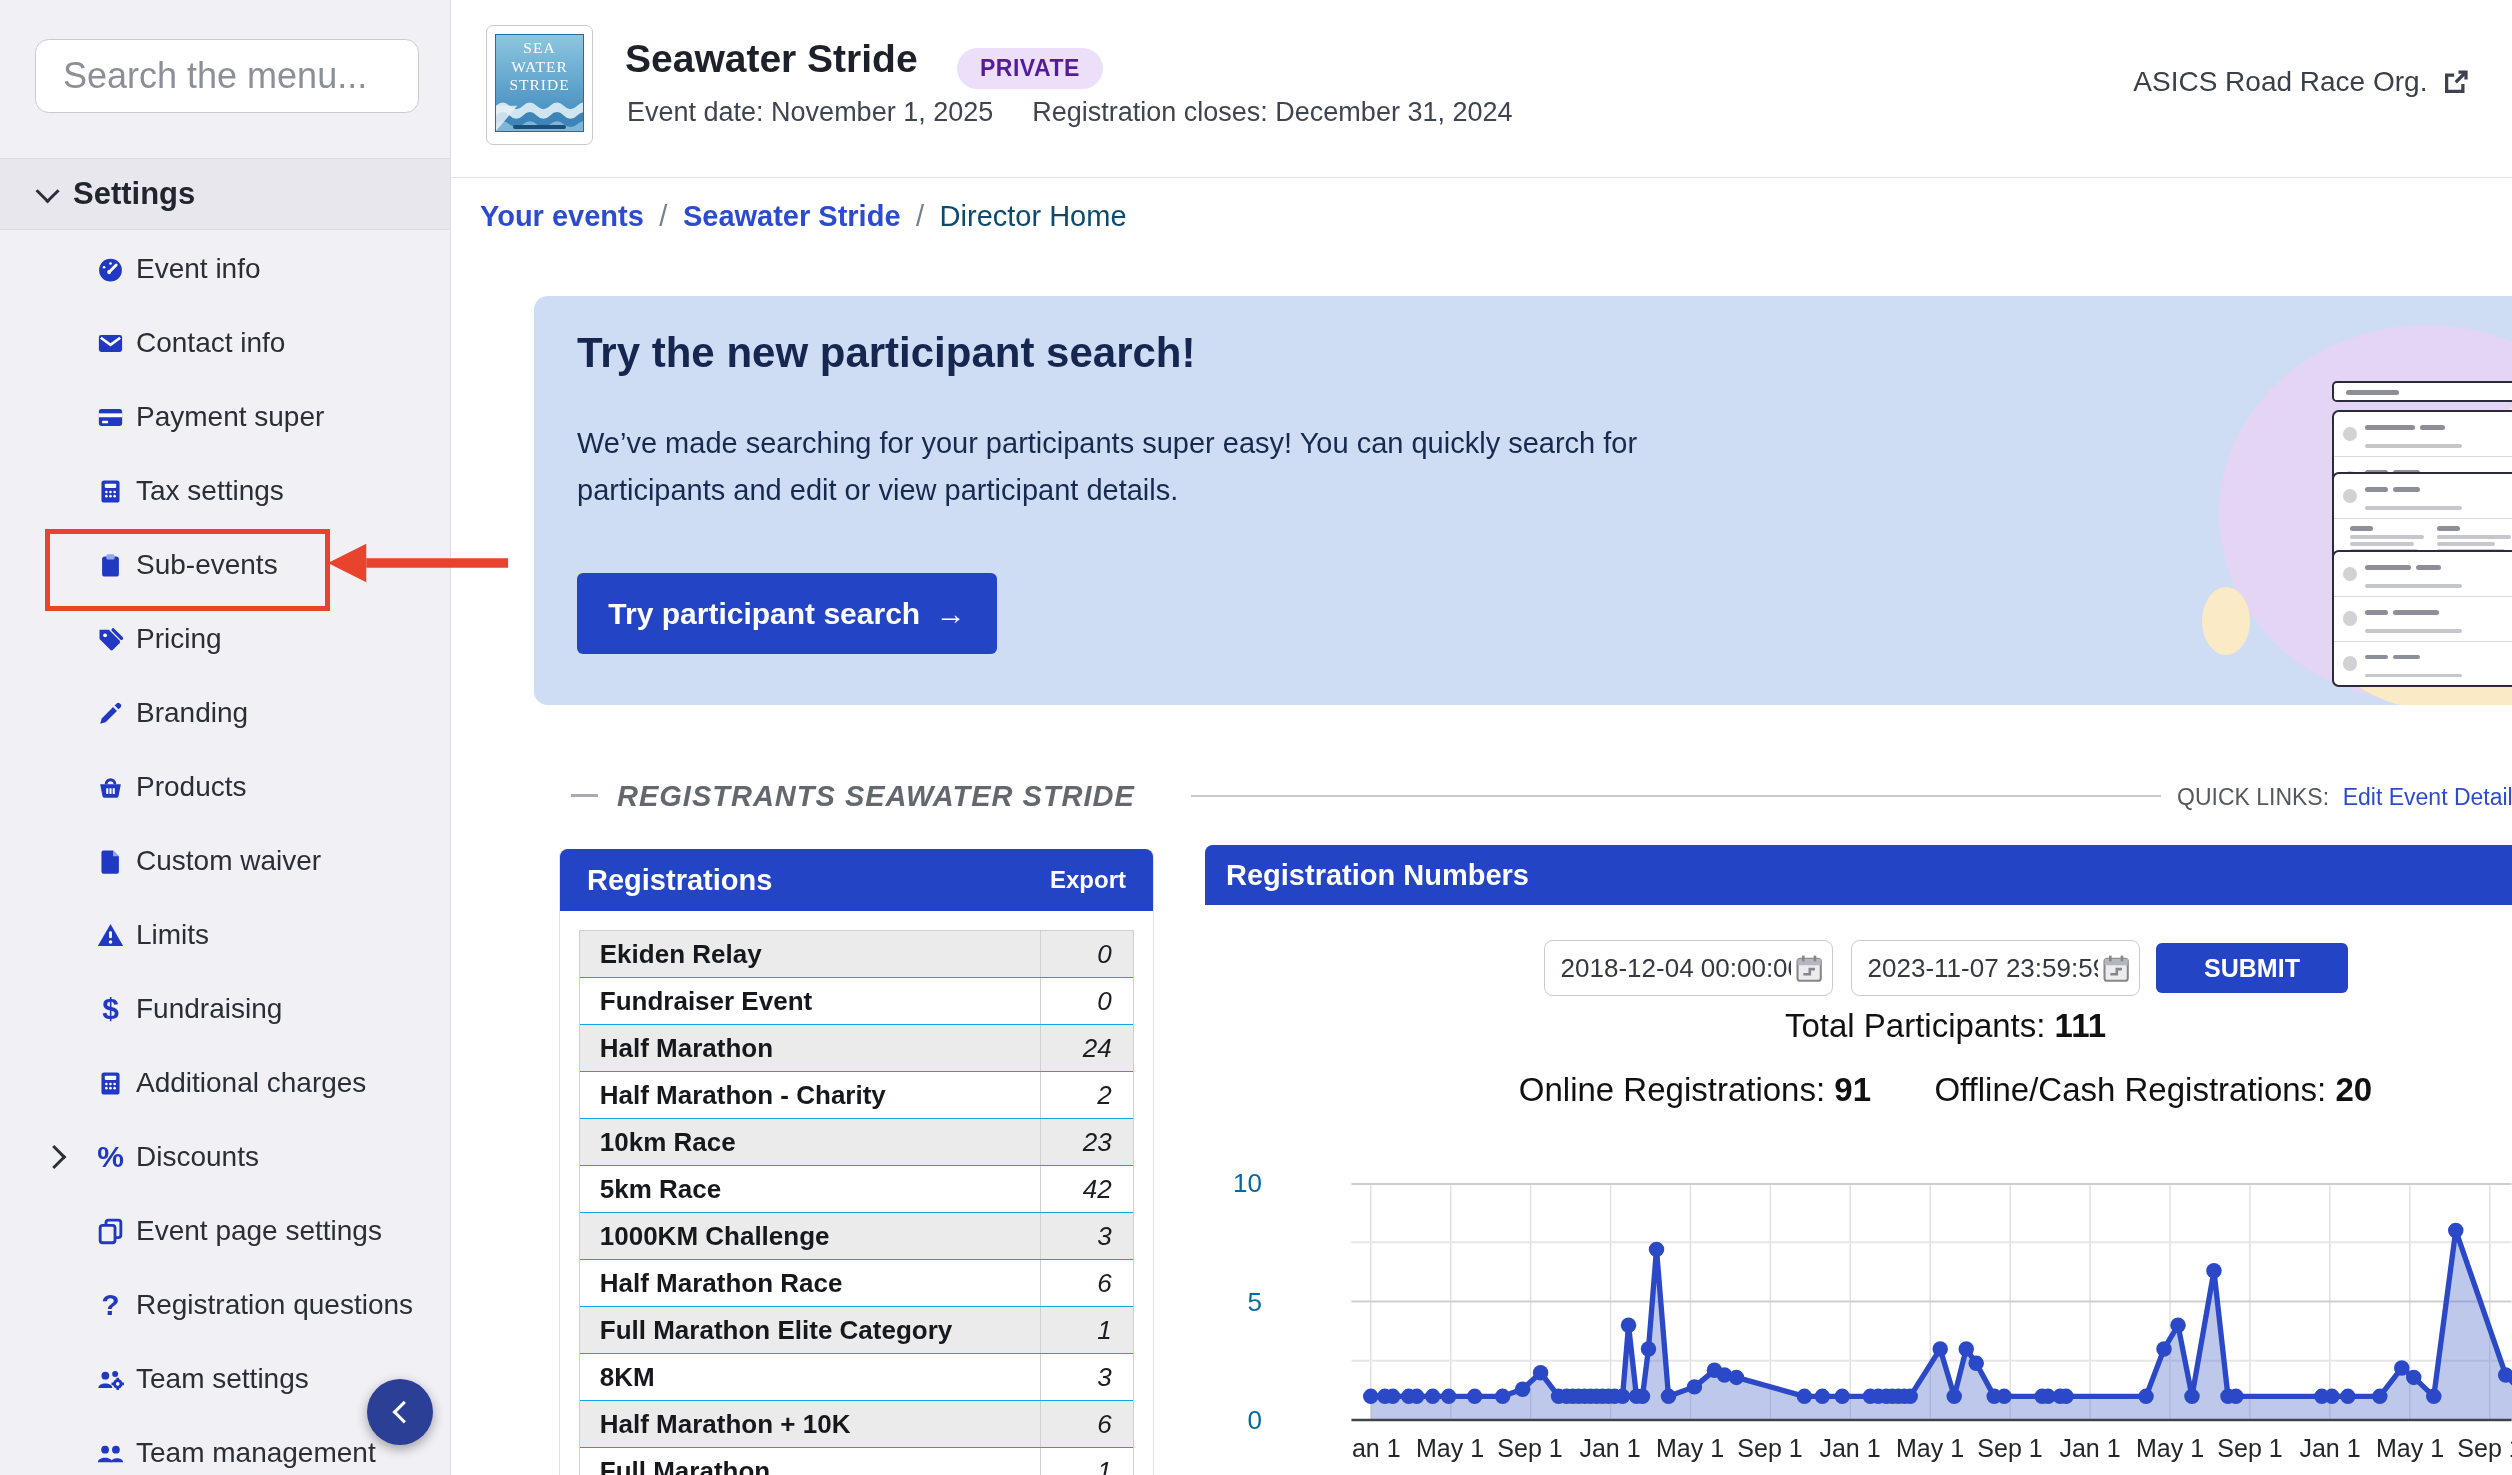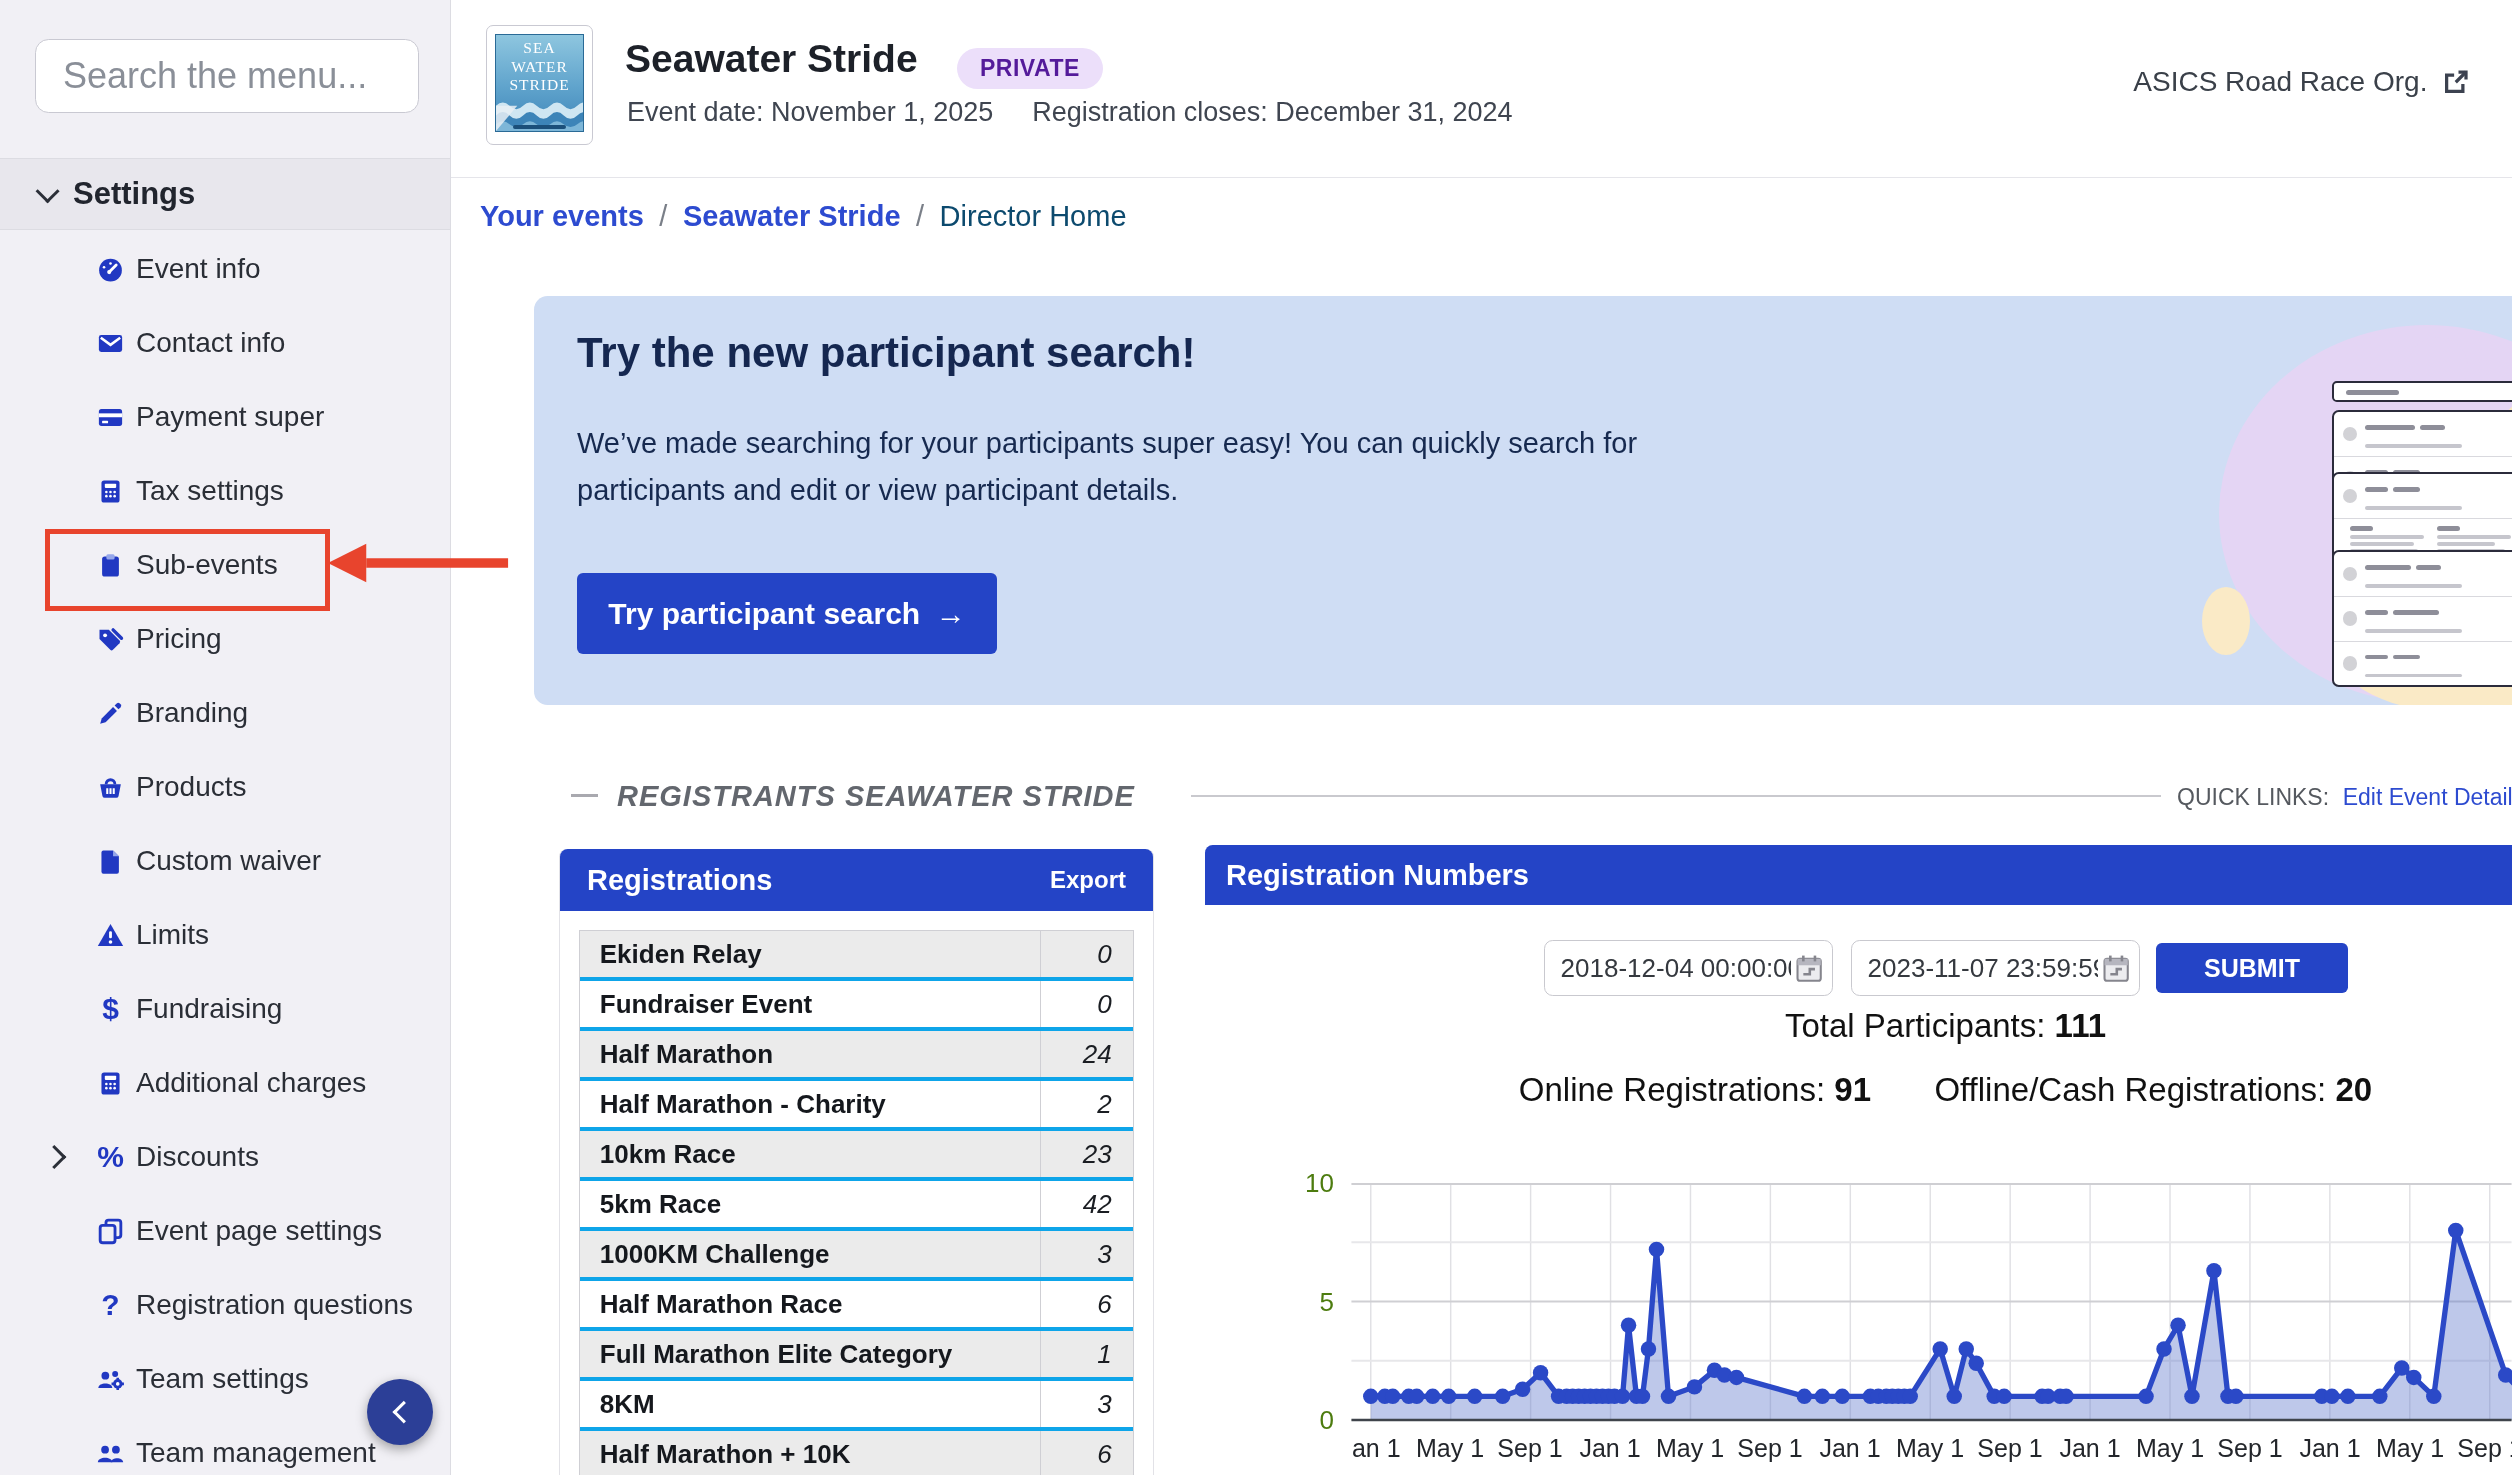--- a/index.html
+++ b/index.html
@@ -59,39 +59,39 @@
   .sec-title{position:absolute;left:617px;top:780px;font-size:29px;font-style:italic;color:#63676e;letter-spacing:1px;font-weight:600;}
   .sec-rule{position:absolute;left:1191px;top:795px;width:970px;height:1.9px;background:#c9c9ce;}
   .quick-links{position:absolute;left:2177px;top:784px;font-size:23px;color:#55595f;white-space:nowrap;display:flex;gap:13.6px;align-items:center;}
   .quick-links .ql-link{color:#2d4bd0;cursor:pointer;}
   
   .reg-card{position:absolute;left:559px;top:849px;width:595px;height:627px;background:#fff;border:1px solid #e2e2e7;border-top:none;border-radius:7.7px 7.7px 0 0;box-sizing:border-box;}
   .reg-head{height:62px;background:#2444c6;border-radius:7.7px 7.7px 0 0;display:flex;align-items:center;justify-content:space-between;padding:0 27px;box-sizing:border-box;}
   .reg-head .rtitle{color:#fff;font-size:29px;font-weight:bold;}
   .reg-head .rexport{color:#fff;font-size:24px;font-weight:bold;cursor:pointer;}
   .reg-table{position:absolute;left:19.4px;top:81px;right:19.4px;border:1px solid #cfcfd4;border-bottom:none;}
-  .rrow{display:flex;height:46px;border-bottom:4px solid #0ea5e9;align-items:center;}
+  .rrow{display:flex;height:46px;border-bottom:1px solid #0ea5e9;align-items:center;}
   .rrow.odd{background:#ebebeb;}
   .rrow.even{background:#fff;}
   .rname{flex:1;padding-left:19.4px;font-size:26px;font-weight:bold;color:#15181d;white-space:nowrap;}
   .rval{width:93px;align-self:stretch;display:flex;align-items:center;justify-content:flex-end;padding-right:21px;box-sizing:border-box;border-left:1px solid #cfcfd4;font-size:26px;font-style:italic;color:#1a1d22;}
   
   .rn-head{position:absolute;left:1205px;top:845px;width:1482px;height:60px;background:#2444c6;border-radius:7.7px 0 0 0;display:flex;align-items:center;}
   .rn-head .rntitle{color:#fff;font-size:29px;font-weight:bold;margin-left:21px;}
   .dt-input{position:absolute;top:940px;width:289px;height:56px;border:1.9px solid #c9c9cf;border-radius:8.7px;background:#fff;box-sizing:border-box;display:flex;align-items:center;}
   .dt-input input{border:none;outline:none;flex:1;margin-left:13.6px;font-size:26px;color:#35393f;font-family:inherit;width:223px;background:transparent;}
   .dt-input .cal{margin-right:7.7px;flex:none;}
   .submit-btn{position:absolute;left:2156px;top:943px;width:192px;height:50px;background:#2444c6;color:#fff;border:none;border-radius:5.8px;font-size:25px;font-weight:bold;font-family:inherit;cursor:pointer;}
   .totals{position:absolute;left:1379px;top:1007px;width:1133px;text-align:center;font-size:33px;color:#111;}
   .stats{position:absolute;left:1379px;top:1071px;width:1133px;text-align:center;font-size:33px;color:#111;}
   .stats .gap{display:inline-block;width:45px;}
   b{font-weight:bold;}
   
   .chart-svg{position:absolute;left:1351px;top:1183px;}
-  .ylab{position:absolute;width:58px;text-align:right;font-size:26px;color:#4d7c0f;left:1276px;}
+  .ylab{position:absolute;width:58px;text-align:right;font-size:26px;color:#0369a1;left:1204px;}
   .xlabels{position:absolute;left:1351px;top:1434px;width:1161px;height:39px;overflow:hidden;}
   .xlab{position:absolute;width:116px;text-align:center;font-size:25px;color:#23262b;top:0;}
   .ann-arrow{position:absolute;left:323px;top:540px;z-index:5;}
 </style>
 </head>
 <body>
 
 <div id="app">
 
   <div class="sidebar">

